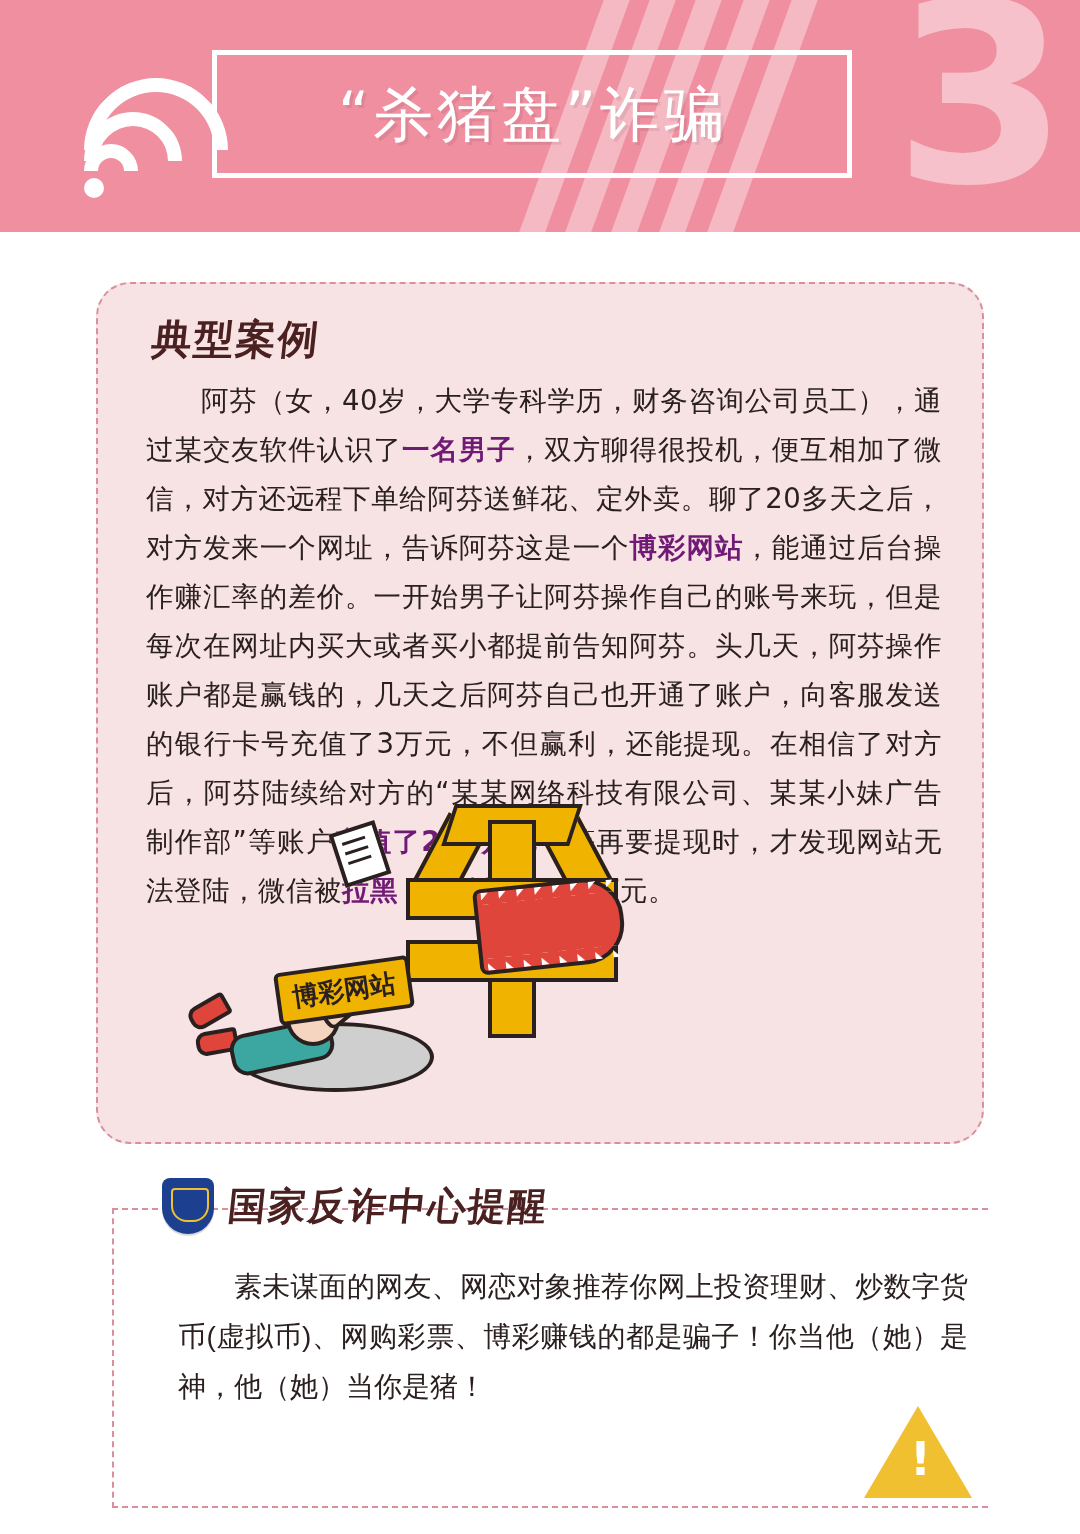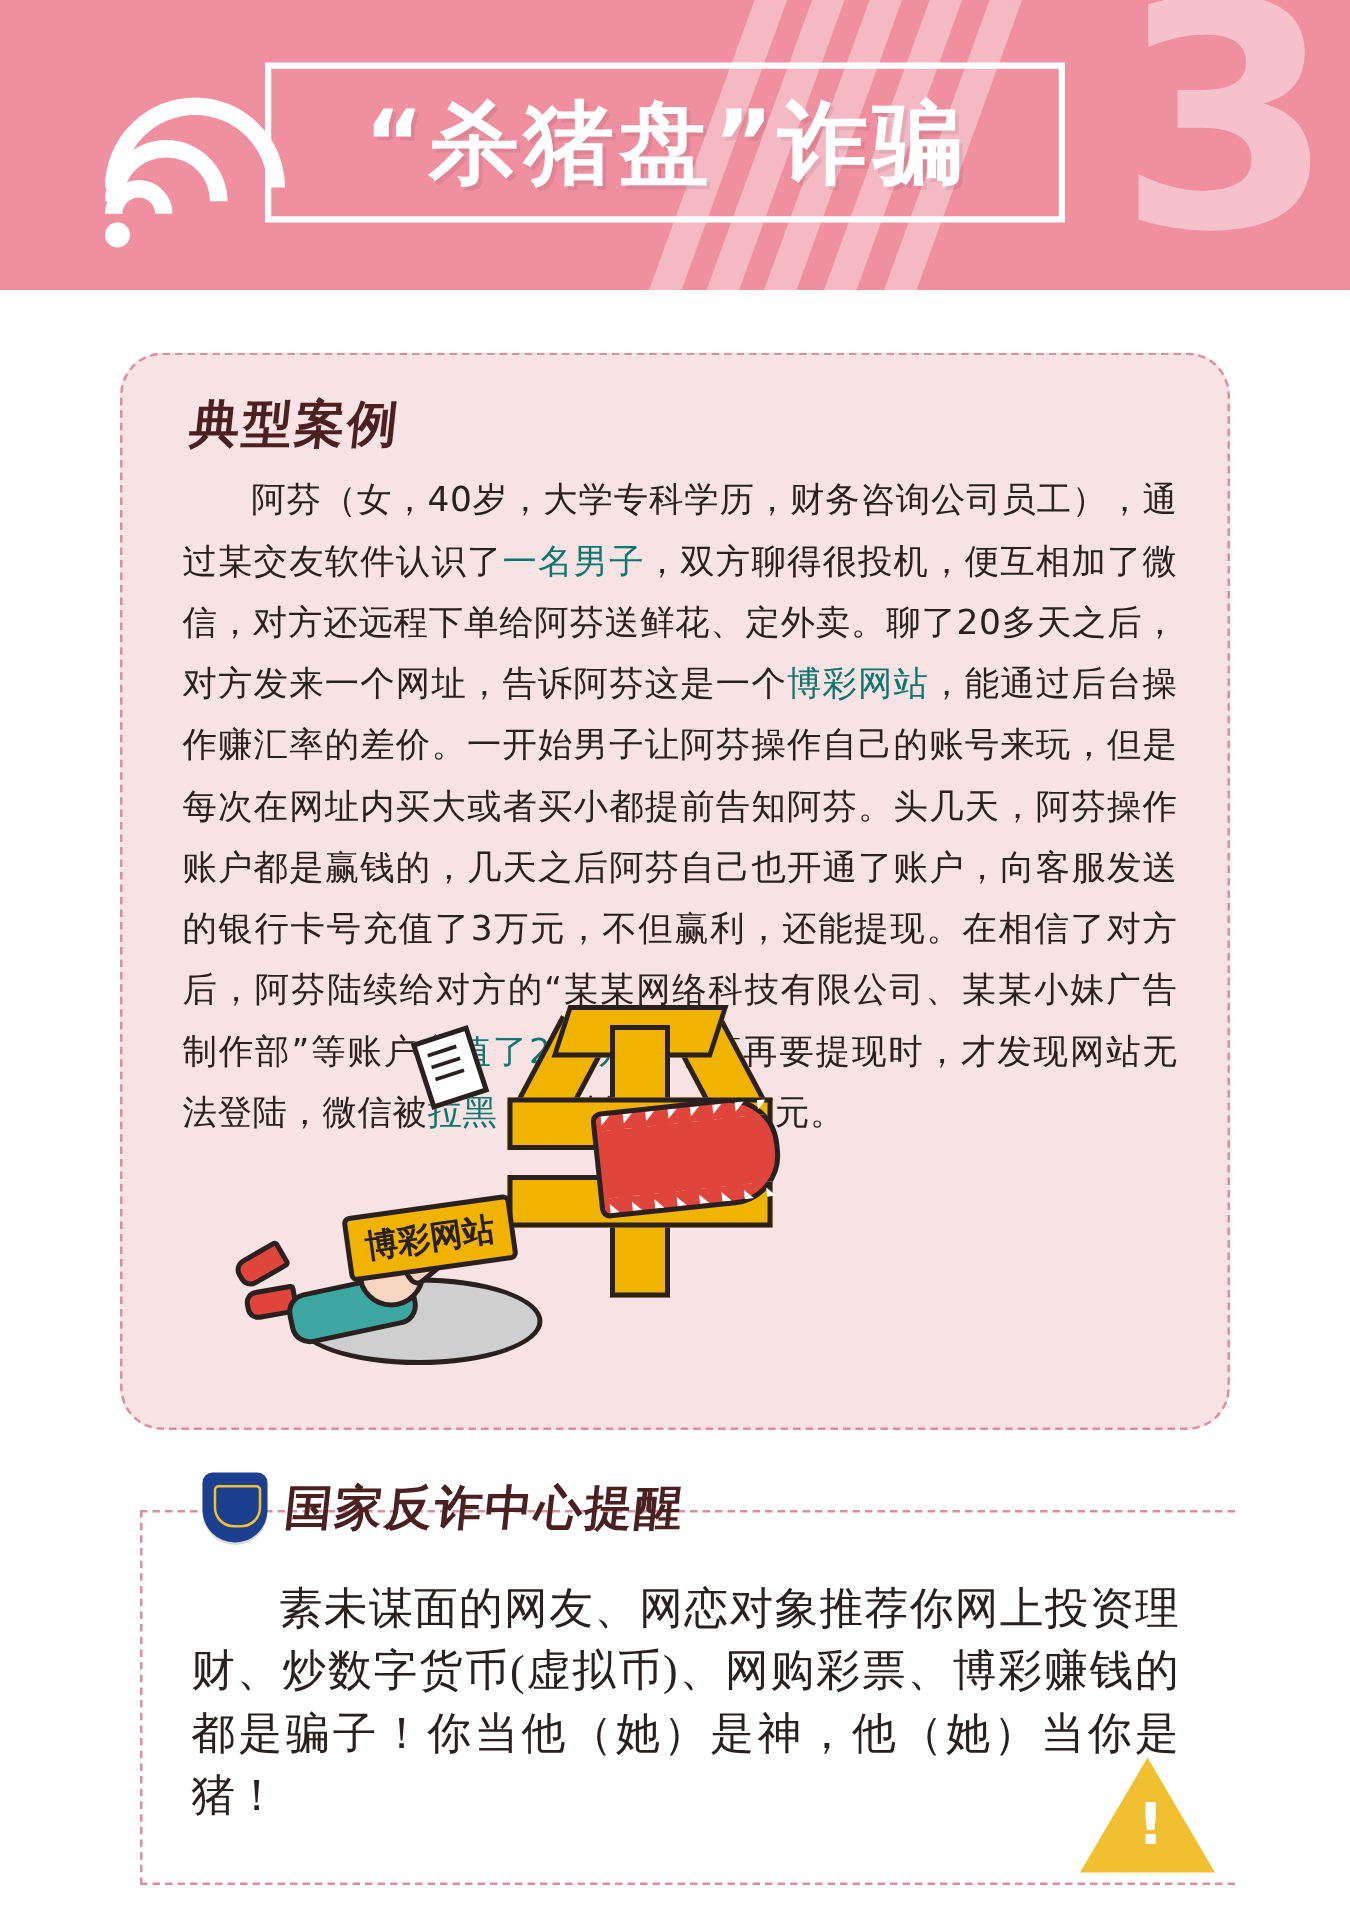--- a/index.html
+++ b/index.html
@@ -84,22 +84,22 @@
   }
   .title-text {
     position: absolute;
     left: 228px;
     top: 56px;
     width: 610px;
     height: 116px;
     line-height: 116px;
     text-align: center;
     color: #ffffff;
-    font-size: 72px;
-    font-weight: bold;
+    font-size: 60px;
+    font-weight: normal;
     letter-spacing: 4px;
     font-family: "DejaVu Sans", sans-serif;
     text-shadow: 3px 3px 0 rgba(0,0,0,0.07);
   }
 
   
   .case-card {
     position: absolute;
     left: 96px;
     top: 282px;
@@ -127,21 +127,21 @@
     top: 92px;
     width: 796px;
     font-size: 27.5px;
     line-height: 49px;
     color: #2b2020;
     text-align: justify;
     font-family: "DejaVu Sans", sans-serif;
     letter-spacing: 0.5px;
   }
   .case-body p { margin: 0; text-indent: 2em; }
-  .hl { font-weight: normal; color: #0f766e; }
+  .hl { font-weight: bold; color: #701a75; }
 
   
   .illu {
     position: absolute;
     left: 60px;
     top: 510px;
     width: 470px;
     height: 320px;
   }
   .pit {
@@ -305,28 +305,28 @@
   .alert-title {
     font-size: 38px;
     font-weight: bold;
     color: #4a2020;
     font-family: "DejaVu Sans", sans-serif;
     letter-spacing: 2px;
     transform: skewX(-6deg);
   }
   .alert-body {
     position: absolute;
-    left: 39px;
+    left: 64px;
     top: 52px;
     width: 790px;
-    font-size: 35px;
+    font-size: 28px;
     line-height: 50px;
     color: #2b2020;
     text-align: justify;
-    font-family: Liberation Serif, serif;
+    font-family: Liberation Sans, sans-serif;
   }
   .alert-body p { margin: 0; text-indent: 2em; }
   .remember {
     font-weight: bold;
     color: #4a2020;
   }
   .warn-tri {
     position: absolute;
     right: 16px;
     bottom: 8px;

